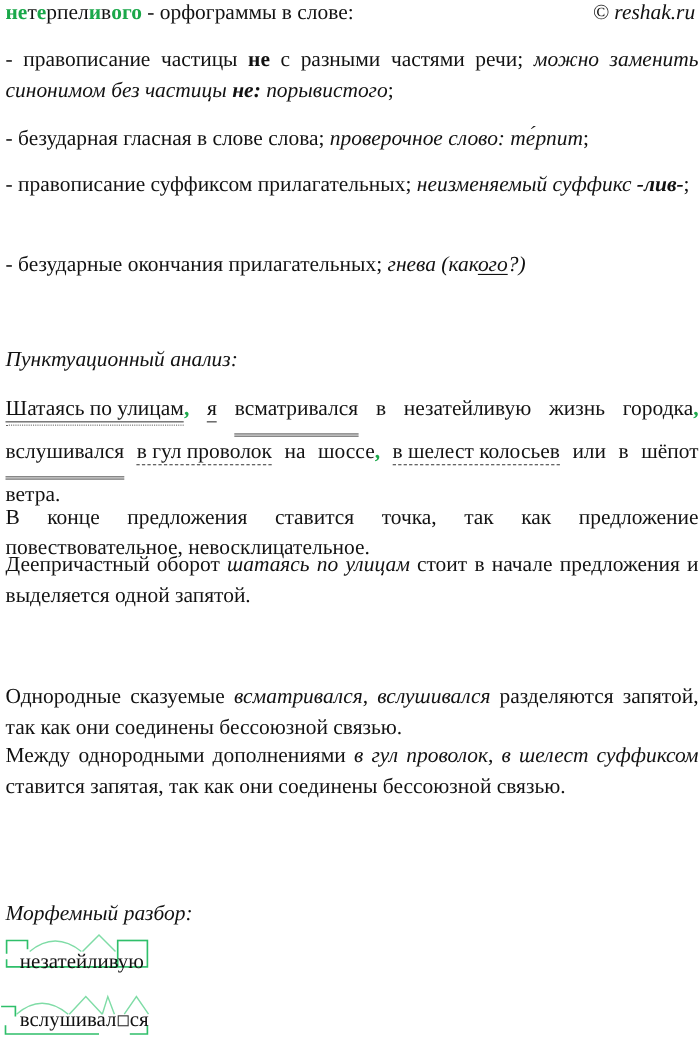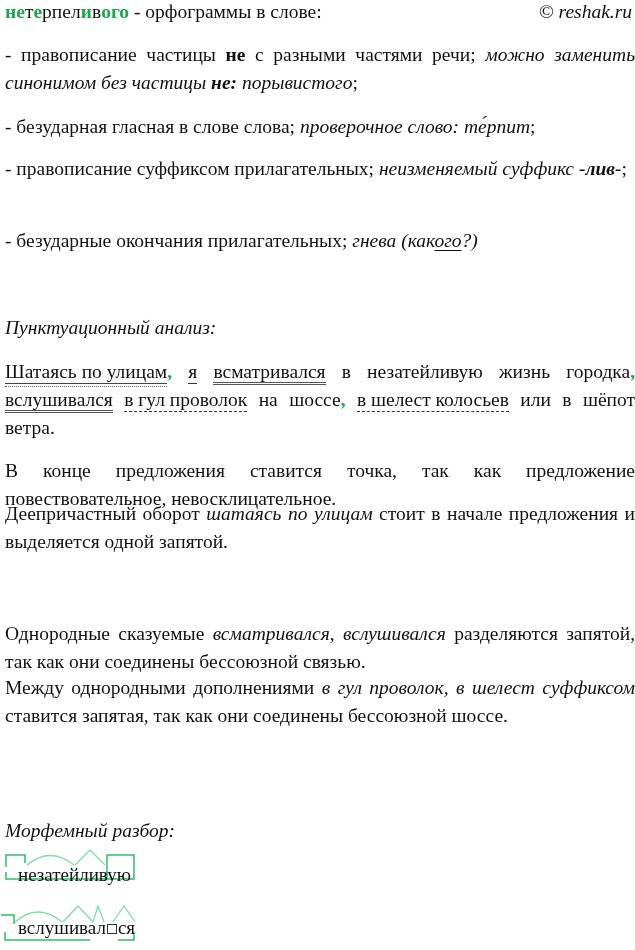--- a/index.html
+++ b/index.html
@@ -9,21 +9,21 @@
       font-size: 19.5px; color: #111111; line-height: 28px;
     }
     .page { position: absolute; left: 5px; top: 0; width: 630px; }
     .p { position: absolute; left: 0; width: 630px; text-align: justify; text-align-last: auto; margin: 0; }
     .i { font-style: italic; }
     .b { font-weight: bold; }
     .g { color: #1aa84a; font-weight: bold; }
     .gc { color: #1aa84a; }
     .ul { text-decoration: underline; text-underline-offset: 3px; text-decoration-thickness: 1px; }
     .ul-single { border-bottom: 1.5px solid #333; display: inline-block; line-height: 20px; padding-bottom: 1px; }
-    .ul-double { border-bottom: 3px double #555; display: inline-block; line-height: 20px; padding-bottom: 0px; }
+    .ul-double { border-bottom: 3px double #555; display: inline-block; line-height: 20px; padding-bottom: 12px; }
     .ul-dash { border-bottom: 1.5px dashed #333; display: inline-block; line-height: 20px; padding-bottom: 1px; }
     .ul-dotted { display:inline-block; line-height:20px; padding-bottom:1px; border-bottom: 1.5px solid #444; position: relative; }
     .ul-dotted::after { content: ""; position: absolute; left: 0; right: 0; bottom: -4px; border-bottom: 1.5px dotted #666; }
     .title { position: absolute; left: 5px; top: 0; font-size: 19.5px; line-height: 24px; white-space: nowrap; }
     .copyright { position: absolute; right: 3px; top: 0; font-size: 19.5px; line-height: 24px; white-space: nowrap; font-style: italic; }
     .morph-word { position: absolute; left: 18px; font-size: 19px; line-height: 24px; white-space: nowrap; }
     svg.morph { position: absolute; left: 0; overflow: visible; }
     .sq { display: inline-block; width: 8px; height: 8px; border: 1px solid #333; margin: 0 1px 1px 1px; vertical-align: middle; }
   </style>
 </head>
@@ -45,21 +45,21 @@
   <p class="p i" style="top:314px;">Пунктуационный анализ:</p>
 
   <p class="p" style="top:358px;"><span class="ul-dotted">Шатаясь по улицам</span><span class="gc b">,</span> <span class="ul-single">я</span> <span class="ul-double">всматривался</span> <span>в незатейливую жизнь городка</span><span class="gc b">,</span> <span class="ul-double">вслушивался</span> <span class="ul-dash">в гул проволок</span> <span>на шоссе</span><span class="gc b">,</span> <span class="ul-dash">в шелест колосьев</span> <span>или в шёпот ветра.</span></p>
 
   <p class="p" style="top:457px;">В конце предложения ставится точка, так как предложение повествовательное, невосклицательное.</p>
 
   <p class="p" style="top:500px;"><span>Деепричастный оборот </span><span class="i">шатаясь по улицам</span><span> стоит в начале предложения и выделяется одной запятой.</span></p>
 
   <p class="p" style="top:620px;"><span>Однородные сказуемые </span><span class="i">всматривался, вслушивался</span><span> разделяются запятой, так как они соединены бессоюзной связью.</span></p>
 
-  <p class="p" style="top:674px;"><span>Между однородными дополнениями </span><span class="i">в гул проволок, в шелест суффиксом</span><span> ставится запятая, так как они соединены бессоюзной шоссе.</span></p>
+  <p class="p" style="top:674px;"><span>Между однородными дополнениями </span><span class="i">в гул проволок, в шелест суффиксом</span><span> ставится запятая, так как они соединены бессоюзной связью.</span></p>
 
   <p class="p i" style="top:817px;">Морфемный разбор:</p>
 </div>
 
 <svg class="morph" style="top:850px;" width="140" height="45">
 
   <polyline points="6,17 6,5 25,5 25,13" fill="none" stroke="#2fbf6a" stroke-width="1.5"></polyline>
 
   <path d="M27,15 Q50,-4 74,15" fill="none" stroke="#7fdca6" stroke-width="1.3"></path>
 

